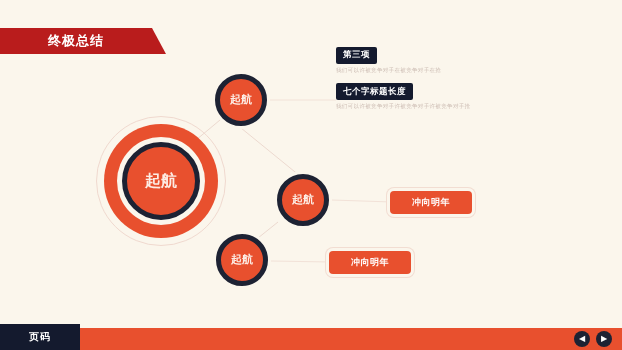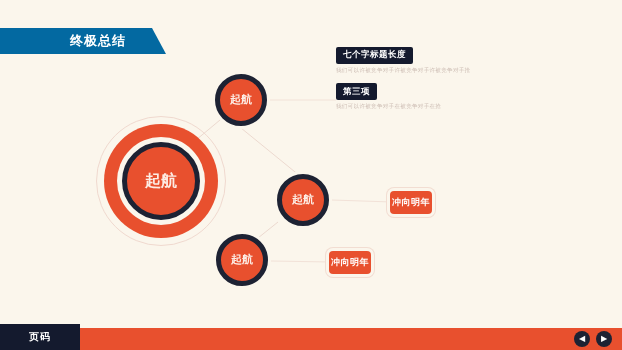--- a/index.html
+++ b/index.html
@@ -7,23 +7,23 @@
     width:622px;height:350px;
     background:#fbf6ec;
     font-family:"Liberation Sans","DejaVu Sans",sans-serif;
     overflow:hidden;position:relative;
   }
   .slide{position:absolute;inset:0;background:#fbf6ec;overflow:hidden;}
 
   
   .banner{
     position:absolute;left:0;top:28px;height:26px;width:166px;
-    background:#0369a1;
+    background:#b91c1c;
     clip-path:polygon(0 0,152px 0,166px 100%,0 100%);
-    display:flex;align-items:center;padding-left:22px;
+    display:flex;align-items:center;
   }
   .banner-text{
     color:#ffffff;font-size:13px;font-weight:bold;letter-spacing:1px;
     margin-left:48px;white-space:nowrap;
   }
 
   
   .connectors{position:absolute;left:0;top:0;width:622px;height:350px;}
 
   
@@ -72,21 +72,21 @@
   }
   .item-desc{
     margin-top:3px;color:#cdbdb4;font-size:5.6px;letter-spacing:.25px;
     white-space:nowrap;filter:blur(.28px);
   }
 
   
   .callout{
     position:absolute;background:#e8502e;color:#ffffff;
     font-size:9px;font-weight:bold;letter-spacing:.5px;
-    padding:5px 2px;border-radius:4px;
+    padding:5px 22px;border-radius:4px;
     box-shadow:0 0 0 3px #fbf6ec,0 0 0 4px #f2ddd2;
     white-space:nowrap;
   }
   .callout-a{left:390px;top:191px;}
   .callout-b{left:329px;top:251px;}
 
   
   .footer{position:absolute;left:0;bottom:0;width:622px;height:26px;}
   .footer-bar{position:absolute;left:0;bottom:0;width:622px;height:22px;background:#e8502e;}
   .footer-tab{
@@ -132,26 +132,26 @@
   </div>
   <div class="node small-node n-mid">
     <span class="node-label">起航</span>
   </div>
   <div class="node small-node n-bot">
     <span class="node-label">起航</span>
   </div>
 
   <div class="list">
     <div class="list-item">
+      <span class="item-tag">第三项</span>
+      <div class="item-desc">我们可以许被竞争对手在被竞争对手在抢</div>
+    </div>
+    <div class="list-item">
       <span class="item-tag">七个字标题长度</span>
       <div class="item-desc">我们可以许被竞争对手许被竞争对手许被竞争对手抢</div>
-    </div>
-    <div class="list-item">
-      <span class="item-tag">第三项</span>
-      <div class="item-desc">我们可以许被竞争对手在被竞争对手在抢</div>
     </div>
   </div>
 
   <div class="callout callout-a">冲向明年</div>
   <div class="callout callout-b">冲向明年</div>
 
   <div class="footer">
     <div class="footer-bar"></div>
     <div class="footer-tab">
       <span class="footer-tab-text">页码</span>

